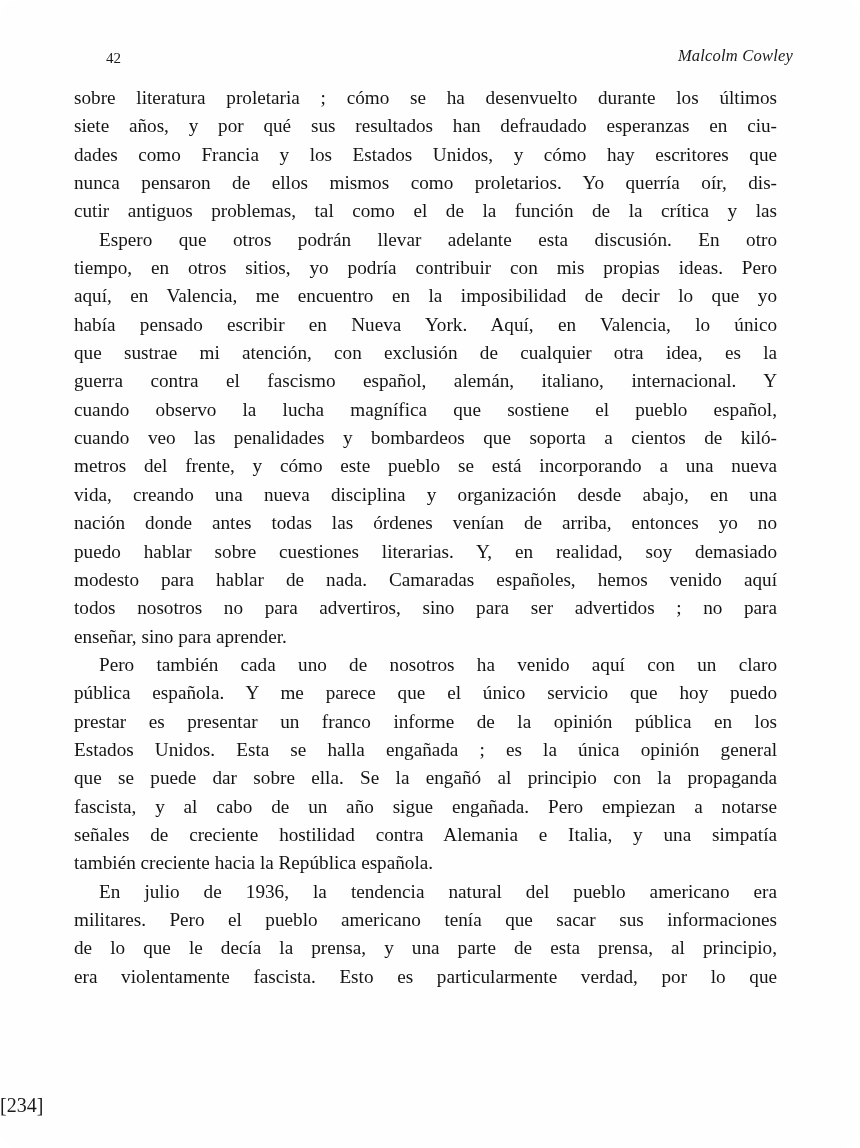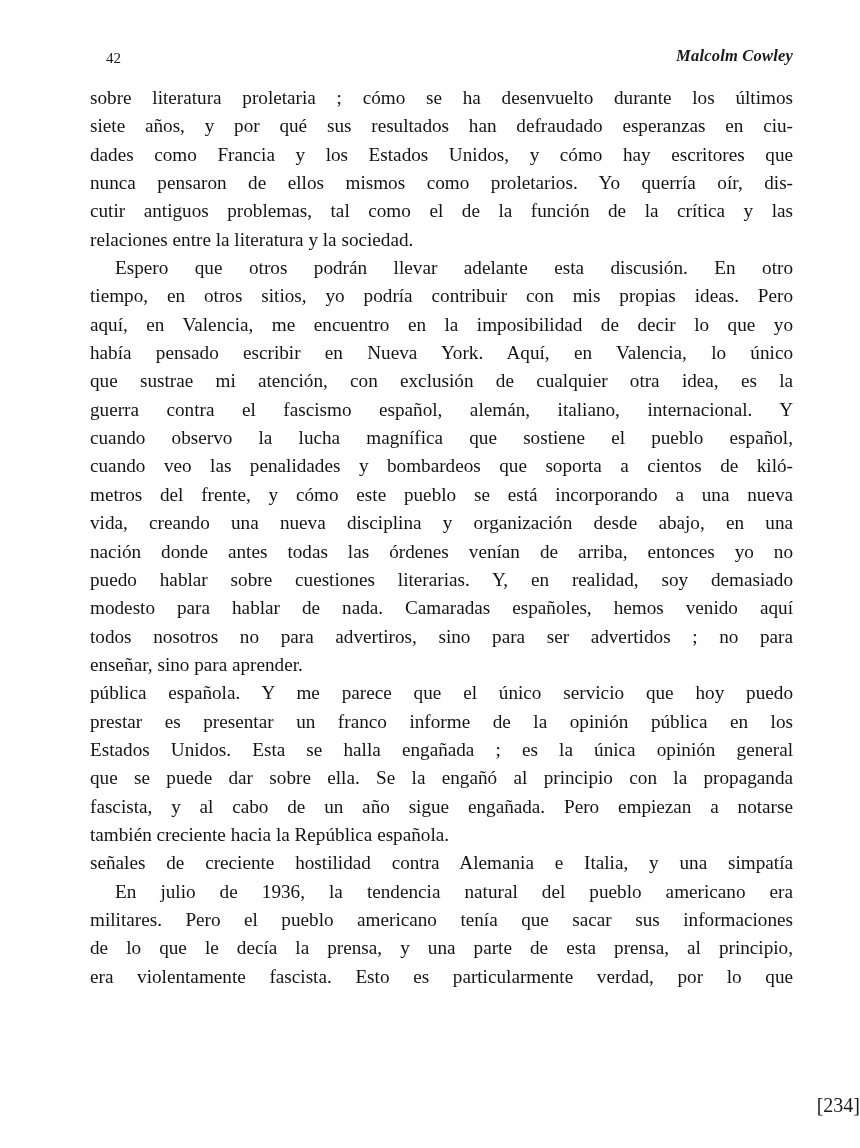--- a/index.html
+++ b/index.html
@@ -1,69 +1,69 @@
 <!DOCTYPE html>
 <html><head>
 <meta charset="utf-8">
 <style>
   html, body { margin: 0; padding: 0; background: #ffffff; }
   body { width: 860px; height: 1148px; position: relative; overflow: hidden; }
   .page { position: absolute; left: 0; top: 0; width: 860px; height: 1148px; background: #fefefe; border-radius: 18px; }
   .running-head { position: absolute; top: 46px; left: 90px; width: 703px; height: 24px; }
   .folio { position: absolute; left: 16px; top: 4px; font-family: "Liberation Serif", serif; font-size: 15px; color: #1a1a1a; }
-  .author { position: absolute; right: 0; top: 0; font-family: "Liberation Serif", serif; font-style: italic; font-weight: bold; font-size: 16.5px; color: #1a1a1a; letter-spacing: 0.2px; }
-  .body-text { position: absolute; left: 90px; top: 84px; width: 703px; }
+  .author { position: absolute; right: 0; top: 0; font-family: "Liberation Serif", serif; font-style: italic; font-weight: normal; font-size: 16.5px; color: #1a1a1a; letter-spacing: 0.2px; }
+  .body-text { position: absolute; left: 74px; top: 84px; width: 703px; }
   .line { font-family: "Liberation Serif", serif; font-size: 19.2px; line-height: 28.35px; height: 28.35px; color: #141414; white-space: nowrap; text-align: justify; text-align-last: justify; overflow: visible; }
   .line.last { text-align-last: left; }
   .line.indent { padding-left: 25px; }
-  .footer-num { position: absolute; top: 1094px; left: 0; width: 860px; text-align: right; font-family: "Liberation Serif", serif; font-size: 20px; color: #1a1a1a; }
+  .footer-num { position: absolute; top: 1094px; left: 0; width: 860px; text-align: left; font-family: "Liberation Serif", serif; font-size: 20px; color: #1a1a1a; }
 </style>
 </head>
 <body>
 
 <div class="page">
   <div class="running-head">
     <span class="folio">42</span>
     <span class="author">Malcolm Cowley</span>
   </div>
 
   <div class="body-text" id="body-text">
       <div>
         <div class="line">sobre literatura proletaria ; cómo se ha desenvuelto durante los últimos</div>
         <div class="line">siete años, y por qué sus resultados han defraudado esperanzas en ciu-</div>
         <div class="line">dades como Francia y los Estados Unidos, y cómo hay escritores que</div>
         <div class="line">nunca pensaron de ellos mismos como proletarios. Yo querría oír, dis-</div>
         <div class="line">cutir antiguos problemas, tal como el de la función de la crítica y las</div>
-        <div class="line last">relaciones entre la literatura y la sociedad.</div>
       </div>
       <div>
         <div class="line indent">Espero que otros podrán llevar adelante esta discusión. En otro</div>
         <div class="line">tiempo, en otros sitios, yo podría contribuir con mis propias ideas. Pero</div>
         <div class="line">aquí, en Valencia, me encuentro en la imposibilidad de decir lo que yo</div>
         <div class="line">había pensado escribir en Nueva York. Aquí, en Valencia, lo único</div>
         <div class="line">que sustrae mi atención, con exclusión de cualquier otra idea, es la</div>
         <div class="line">guerra contra el fascismo español, alemán, italiano, internacional. Y</div>
         <div class="line">cuando observo la lucha magnífica que sostiene el pueblo español,</div>
         <div class="line">cuando veo las penalidades y bombardeos que soporta a cientos de kiló-</div>
         <div class="line">metros del frente, y cómo este pueblo se está incorporando a una nueva</div>
         <div class="line">vida, creando una nueva disciplina y organización desde abajo, en una</div>
         <div class="line">nación donde antes todas las órdenes venían de arriba, entonces yo no</div>
         <div class="line">puedo hablar sobre cuestiones literarias. Y, en realidad, soy demasiado</div>
         <div class="line">modesto para hablar de nada. Camaradas españoles, hemos venido aquí</div>
         <div class="line">todos nosotros no para advertiros, sino para ser advertidos ; no para</div>
         <div class="line last">enseñar, sino para aprender.</div>
       </div>
       <div>
+        <div class="line indent">Pero también cada uno de nosotros ha venido aquí con un claro</div>
         <div class="line">pública española. Y me parece que el único servicio que hoy puedo</div>
         <div class="line">prestar es presentar un franco informe de la opinión pública en los</div>
         <div class="line">Estados Unidos. Esta se halla engañada ; es la única opinión general</div>
         <div class="line">que se puede dar sobre ella. Se la engañó al principio con la propaganda</div>
         <div class="line">fascista, y al cabo de un año sigue engañada. Pero empiezan a notarse</div>
+        <div class="line">señales de creciente hostilidad contra Alemania e Italia, y una simpatía</div>
         <div class="line last">también creciente hacia la República española.</div>
-        <div class="line">señales de creciente hostilidad contra Alemania e Italia, y una simpatía</div>
       </div>
       <div>
         <div class="line indent">En julio de 1936, la tendencia natural del pueblo americano era</div>
         <div class="line">militares. Pero el pueblo americano tenía que sacar sus informaciones</div>
         <div class="line">de lo que le decía la prensa, y una parte de esta prensa, al principio,</div>
         <div class="line">era violentamente fascista. Esto es particularmente verdad, por lo que</div>
       </div>
     </div>
 
   <div class="footer-num">[234]</div>

